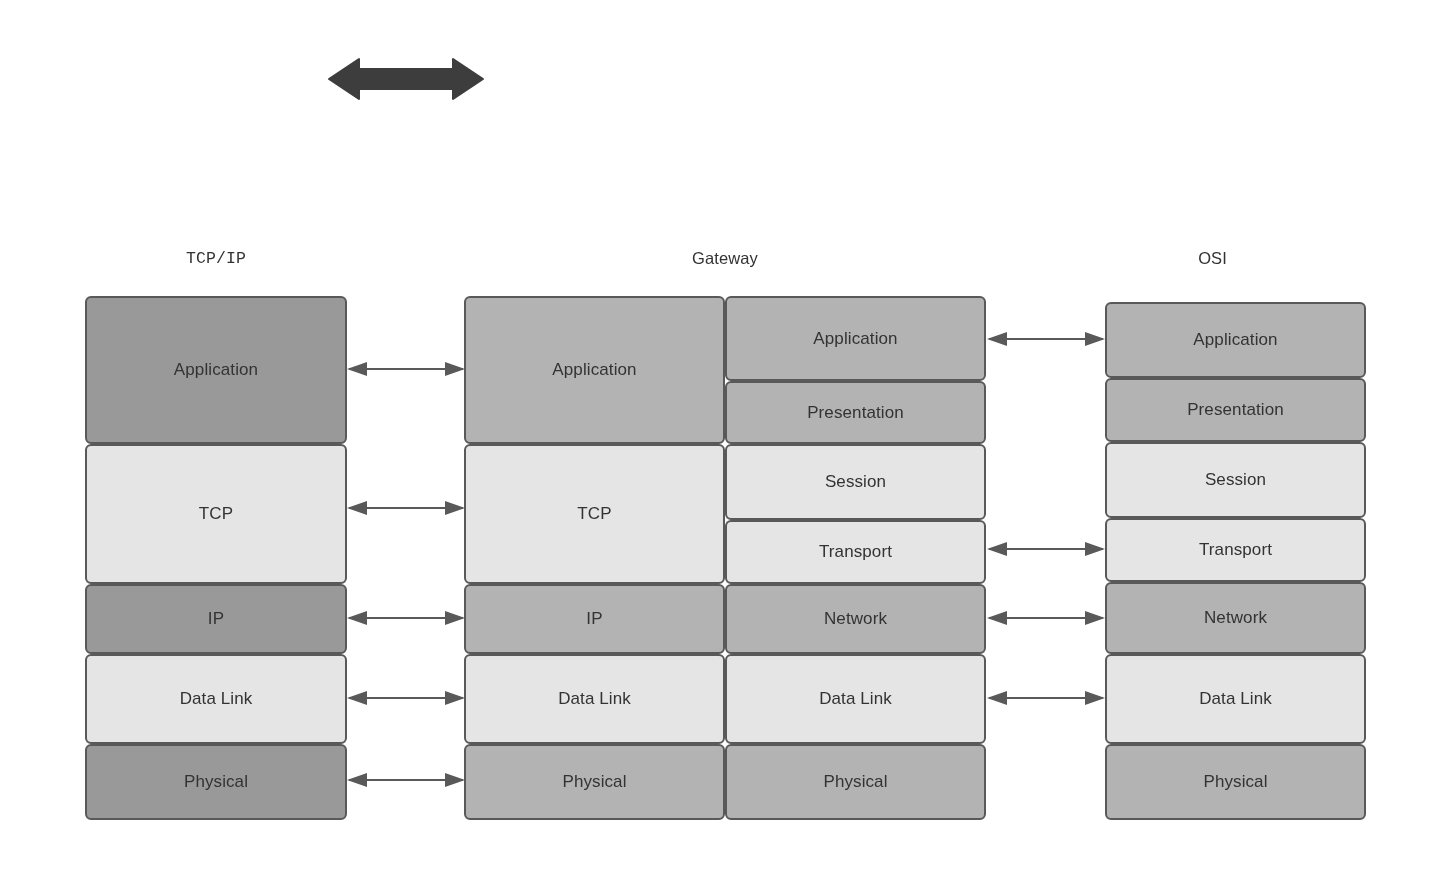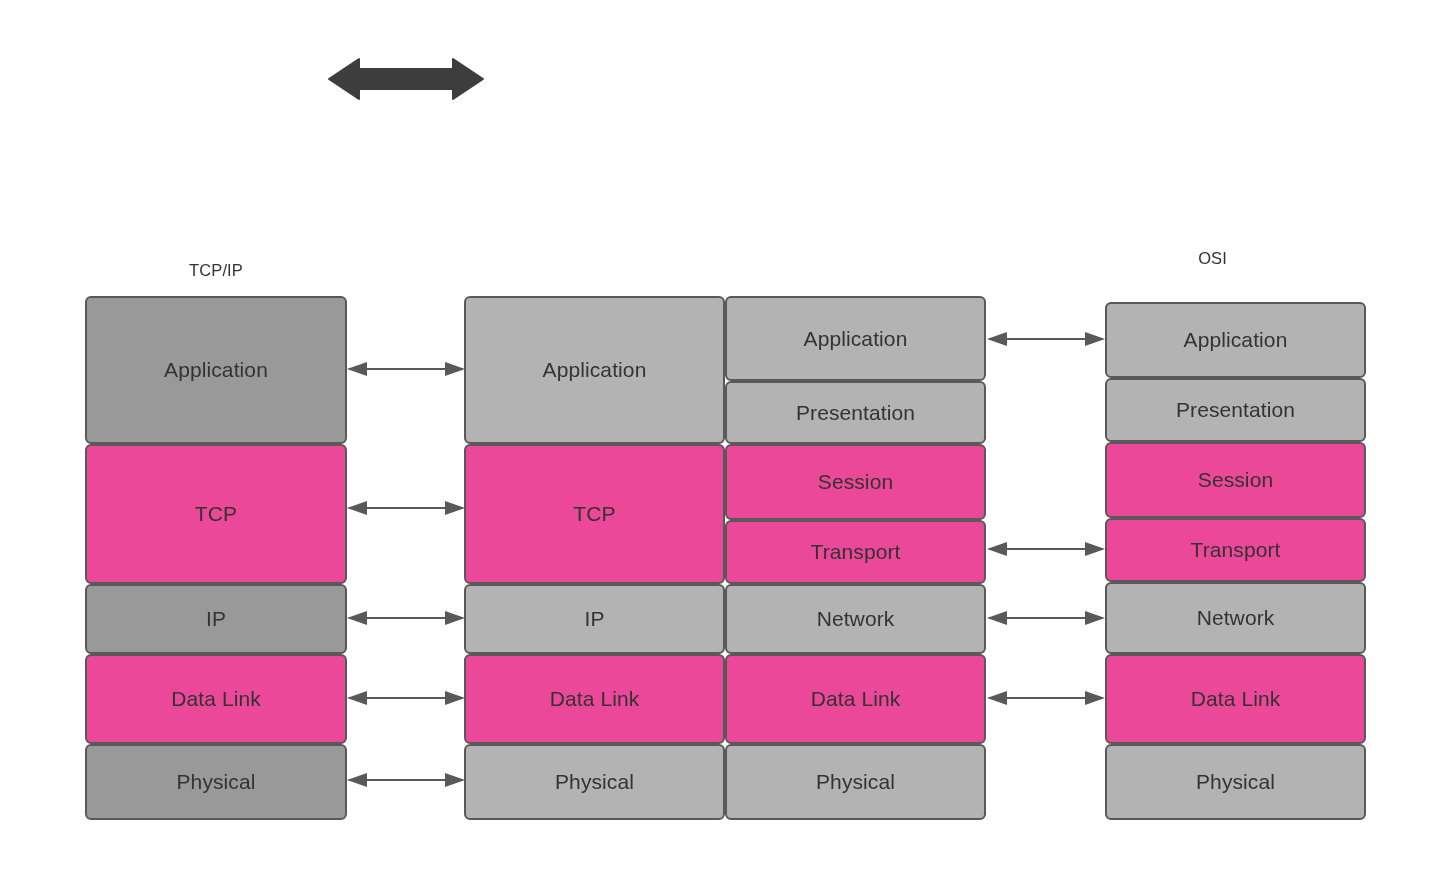--- a/index.html
+++ b/index.html
@@ -26,42 +26,43 @@
   }
 
   
   .layer-box {
     position: absolute;
     border: 2px solid #595959;
     border-radius: 6px;
     display: flex;
     align-items: center;
     justify-content: center;
-    font-size: 21px;
+    font-size: 17px;
     color: #333333;
     letter-spacing: .1px;
     background: #ffffff;
   }
   .layer-box.shaded-dark  { background: #999999; }
   .layer-box.shaded-light { background: #b3b3b3; }
-  .layer-box.plain        { background: #ec4899; }
+  .layer-box.plain        { background: #e5e5e5; }
 
   
   .connector { position: absolute; }
 </style>
 </head>
 <body>
 
 <div id="canvas">
 
   <svg class="block-arrow" style="left:323px; top:53px;" width="166" height="52" viewBox="0 0 166 52">
     <path d="M 36 6 L 36 16 L 130 16 L 130 6 L 160 26 L 130 46 L 130 36 L 36 36 L 36 46 L 6 26 Z" fill="#3d3d3d" stroke="#3d3d3d" stroke-width="2" stroke-linejoin="round"></path>
   </svg>
 
-  <div class="col-title" style="left:85px; top:261px; width:262px;">TCP/IP</div>
+  <div class="col-title" style="left:85px; top:249px; width:262px;font-family:Liberation Mono, monospace;">TCP/IP</div>
+  <div class="col-title" style="left:464px; top:249px; width:522px;">Gateway</div>
   <div class="col-title" style="left:1082px; top:249px; width:261px;">OSI</div>
 
   <div class="layer-box shaded-dark" style="left:85px; top:296px; width:262px; height:148px;">Application</div>
   <div class="layer-box plain" style="left:85px; top:444px; width:262px; height:140px;">TCP</div>
   <div class="layer-box shaded-dark" style="left:85px; top:584px; width:262px; height:70px;">IP</div>
   <div class="layer-box plain" style="left:85px; top:654px; width:262px; height:90px;">Data Link</div>
   <div class="layer-box shaded-dark" style="left:85px; top:744px; width:262px; height:76px;">Physical</div>
 
   <div class="layer-box shaded-light" style="left:464px; top:296px; width:261px; height:148px;">Application</div>
   <div class="layer-box plain" style="left:464px; top:444px; width:261px; height:140px;">TCP</div>

